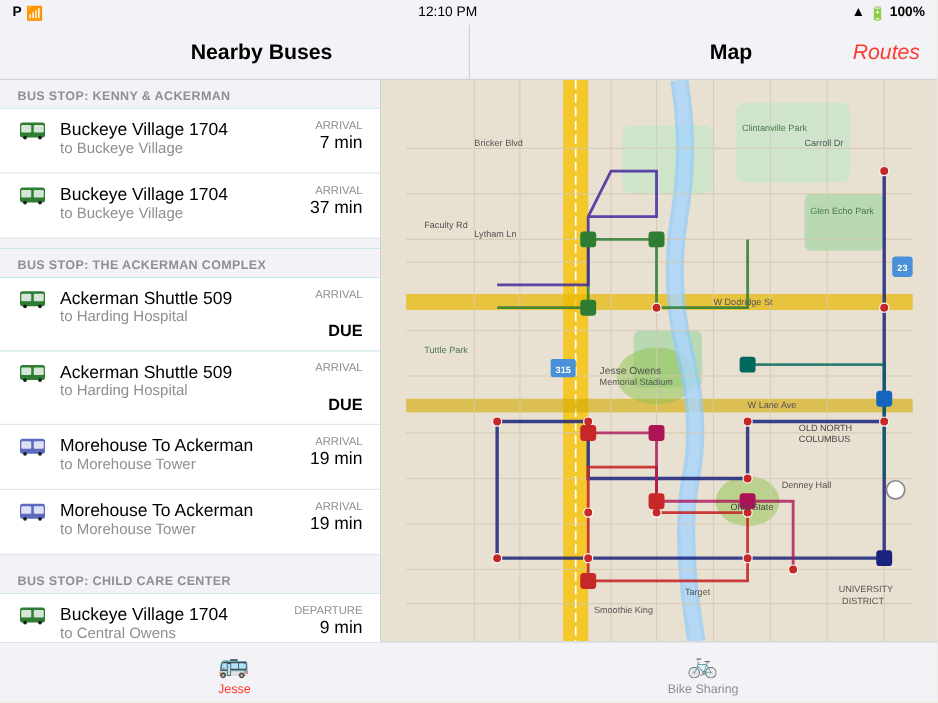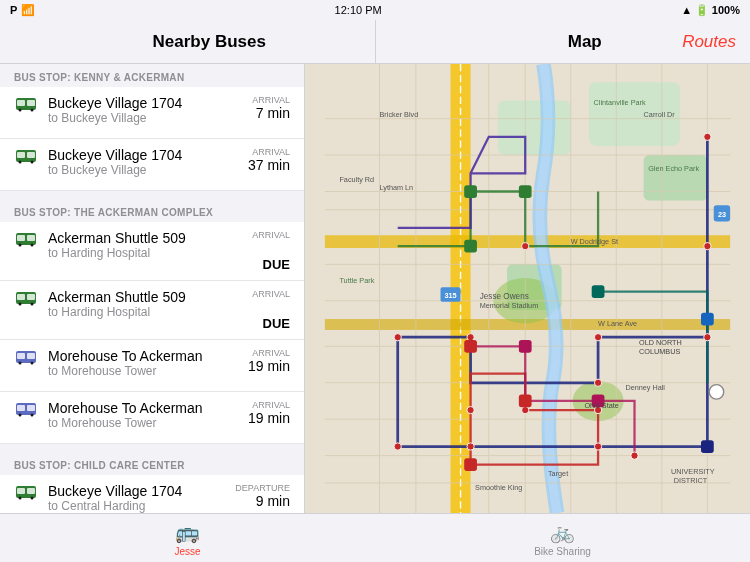--- a/index.html
+++ b/index.html
@@ -244,21 +244,21 @@
         <svg viewBox="0 0 22 16" fill="none">
             <rect x="1" y="2" width="20" height="12" rx="2" fill="#2e7d32"></rect>
             <rect x="2" y="4" width="8" height="6" rx="1" fill="white" opacity="0.8"></rect>
             <rect x="12" y="4" width="8" height="6" rx="1" fill="white" opacity="0.8"></rect>
             <circle cx="5" cy="14" r="1.5" fill="#1a1a1a"></circle>
             <circle cx="17" cy="14" r="1.5" fill="#1a1a1a"></circle>
           </svg>
       </div>
       <div class="bus-info">
         <div class="bus-name">Buckeye Village 1704</div>
-        <div class="bus-dest">to Central Harding</div>
+        <div class="bus-dest">to Central Owens</div>
       </div>
       <div class="bus-time">
         <div class="departure-label">Departure</div>
         <div class="departure-value">9 min</div>
       </div>
     </div>
 
   </div>
 
   <div class="map-area">

